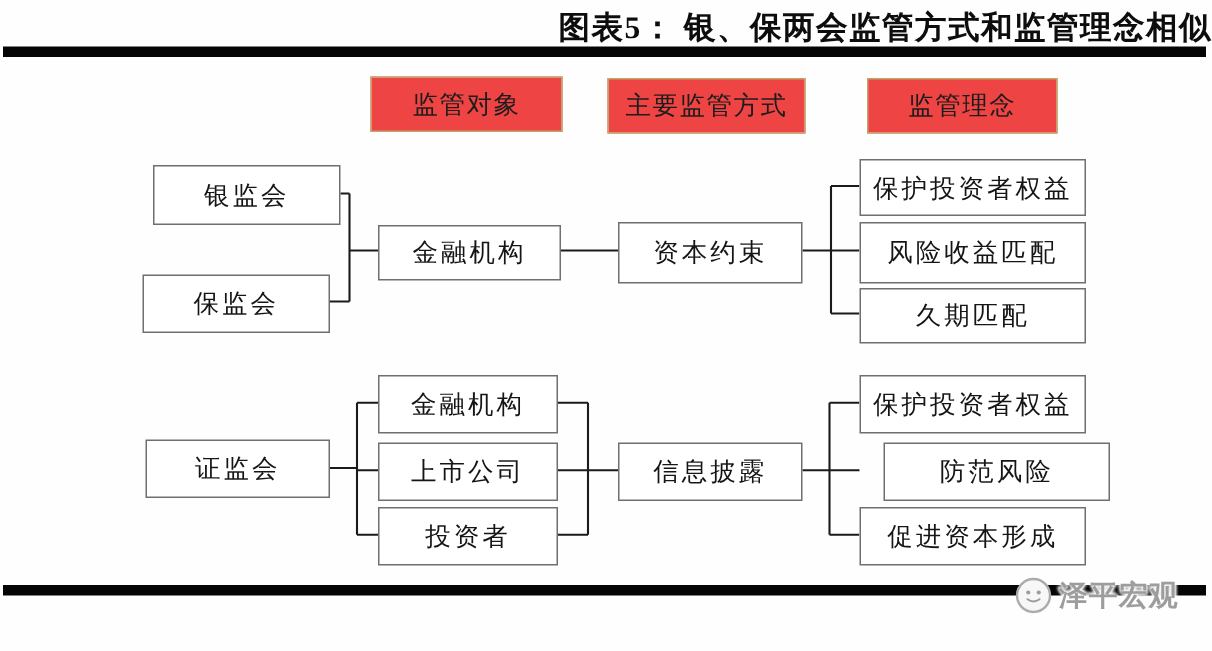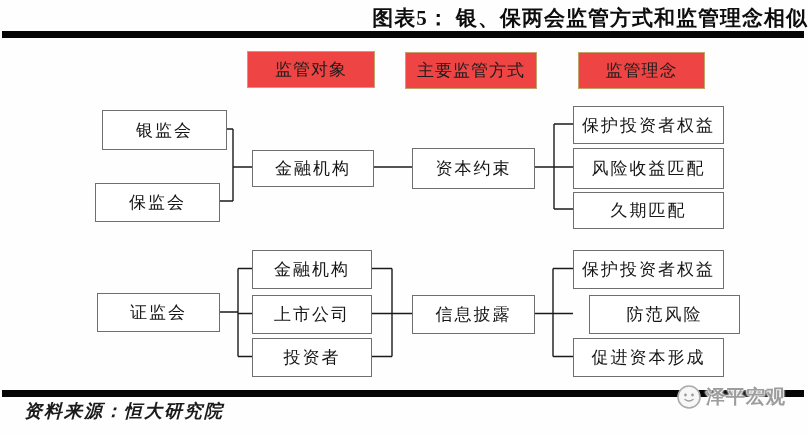--- a/index.html
+++ b/index.html
@@ -80,21 +80,20 @@
   <div class="fbox" style="left:252px; top:250px; width:118px; height:37px;">金融机构</div>
   <div class="fbox" style="left:252px; top:295px; width:118px; height:37px;">上市公司</div>
   <div class="fbox" style="left:252px; top:338px; width:118px; height:37px;">投资者</div>
   <div class="fbox" style="left:412px; top:295px; width:121px; height:37px;">信息披露</div>
   <div class="fbox" style="left:573px; top:250px; width:149px; height:37px;text-align:center;">保护投资者权益</div>
   <div class="fbox" style="left:573px; top:295px; width:149px; height:37px;margin-left:16px;">防范风险</div>
   <div class="fbox" style="left:573px; top:338px; width:149px; height:37px;">促进资本形成</div>
 
   <div class="rule bottom"></div>
 
-  <div class="source">资料来源：恒大研究院</div>
 
   <div class="watermark">
     <svg width="26" height="26" viewBox="0 0 26 26">
       <circle cx="13" cy="13" r="11" fill="#f7f7f7" stroke="#ababab" stroke-width="1.6"></circle>
       <circle cx="9.5" cy="11" r="1.4" fill="#9d9d9d"></circle>
       <circle cx="16.5" cy="11" r="1.4" fill="#9d9d9d"></circle>
       <path d="M9,15.5 Q13,18.5 17,15.5" stroke="#9d9d9d" stroke-width="1.4" fill="none" stroke-linecap="round"></path>
     </svg>
     <span class="wm-text">泽平宏观</span>
   </div>

